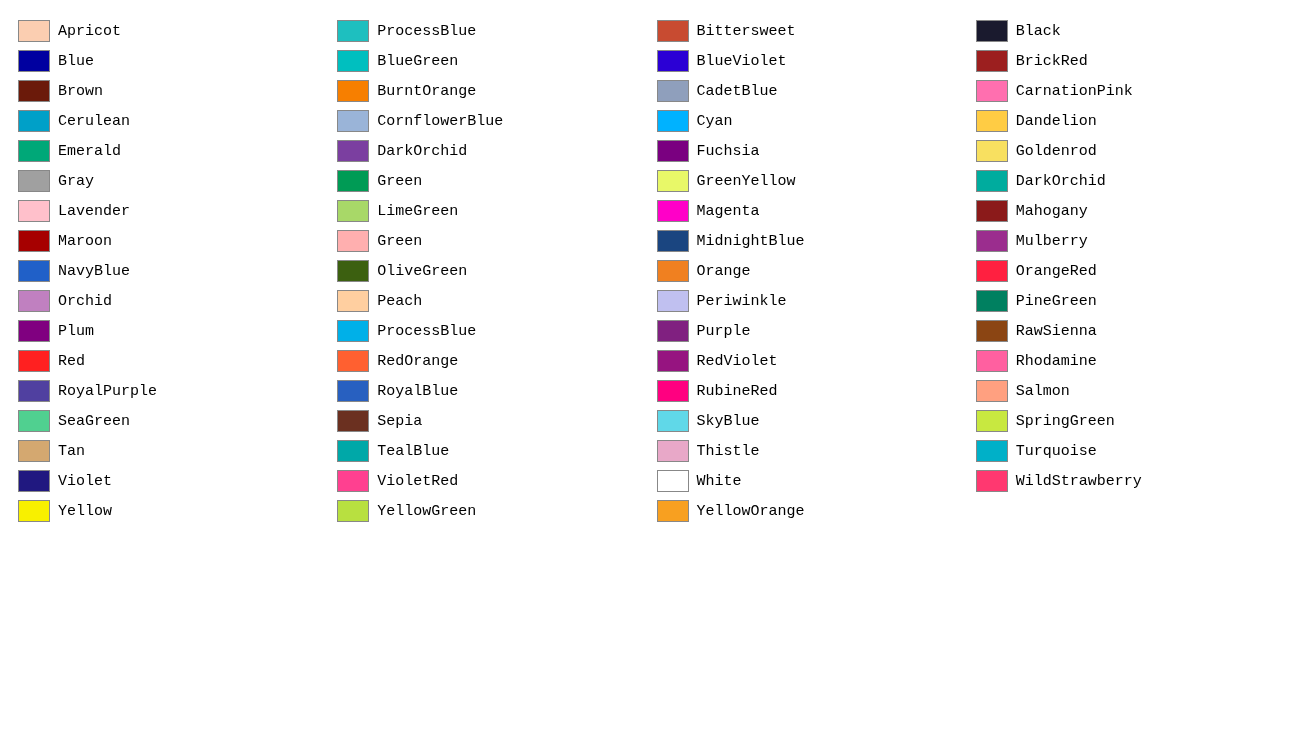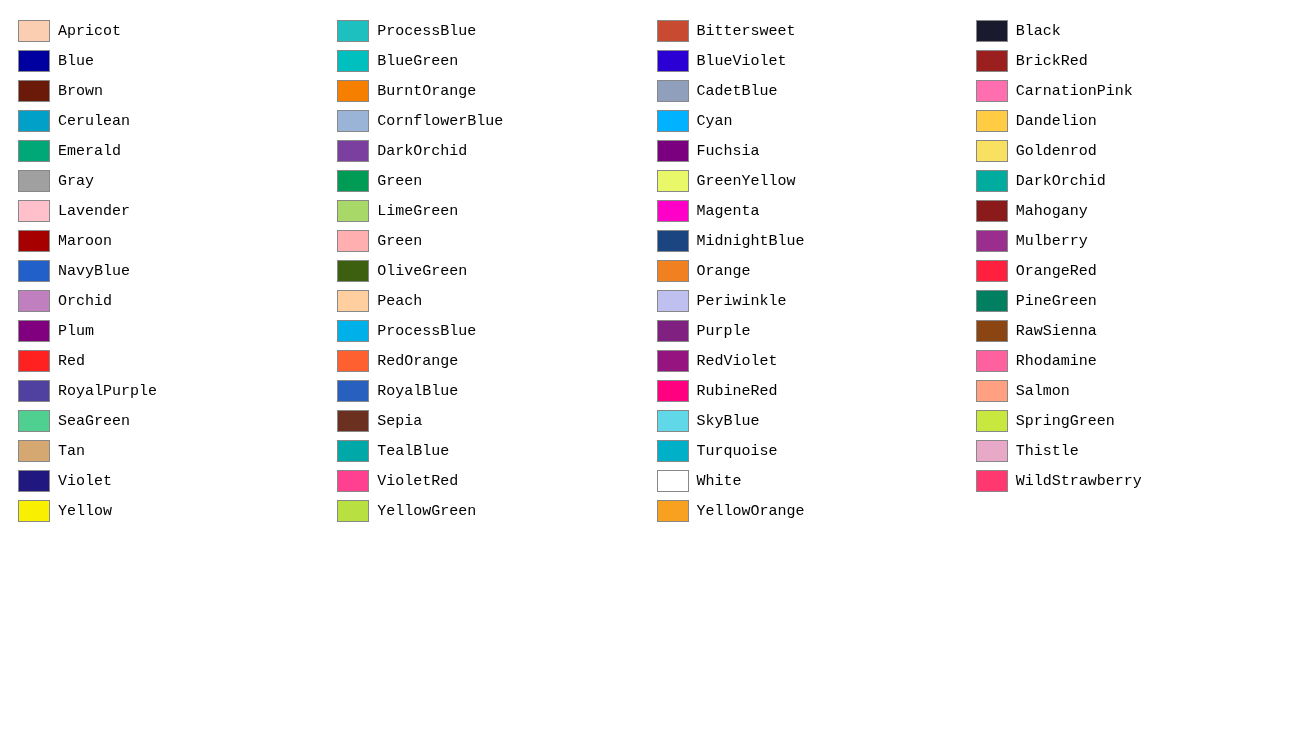--- a/index.html
+++ b/index.html
@@ -262,26 +262,26 @@
     </div>
     <div class="color-item">
       <div class="color-swatch" style="background-color: rgb(212, 168, 112);"></div>
       <span class="color-label">Tan</span>
     </div>
     <div class="color-item">
       <div class="color-swatch" style="background-color: rgb(0, 168, 168);"></div>
       <span class="color-label">TealBlue</span>
     </div>
     <div class="color-item">
+      <div class="color-swatch" style="background-color: rgb(232, 168, 200);"></div>
+      <span class="color-label">Thistle</span>
+    </div>
+    <div class="color-item">
       <div class="color-swatch" style="background-color: rgb(0, 176, 200);"></div>
       <span class="color-label">Turquoise</span>
-    </div>
-    <div class="color-item">
-      <div class="color-swatch" style="background-color: rgb(232, 168, 200);"></div>
-      <span class="color-label">Thistle</span>
     </div>
     <div class="color-item">
       <div class="color-swatch" style="background-color: rgb(32, 24, 128);"></div>
       <span class="color-label">Violet</span>
     </div>
     <div class="color-item">
       <div class="color-swatch" style="background-color: rgb(255, 64, 144);"></div>
       <span class="color-label">VioletRed</span>
     </div>
     <div class="color-item">

